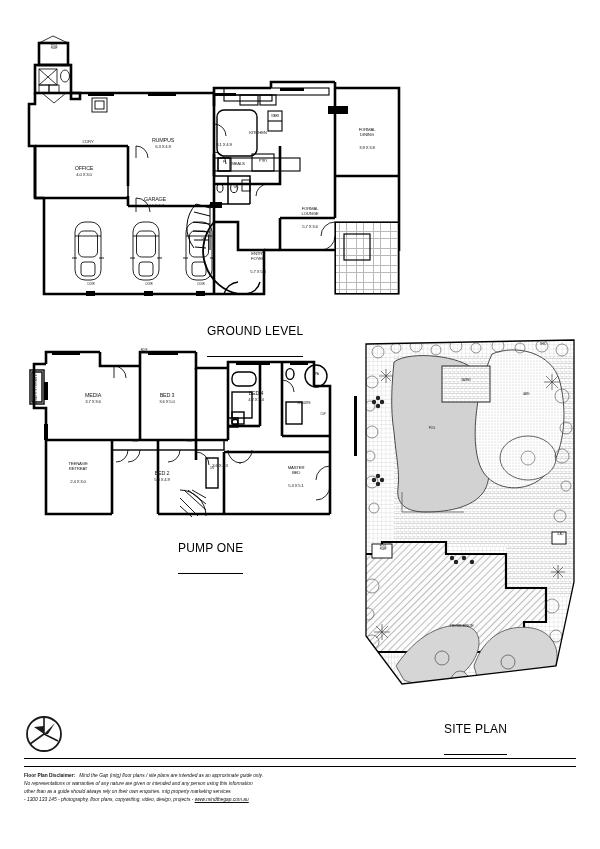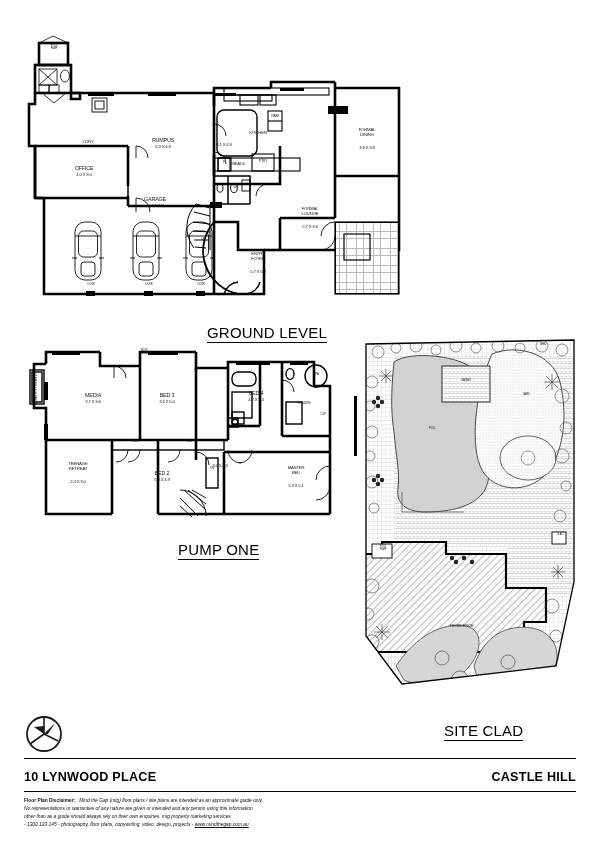--- a/index.html
+++ b/index.html
@@ -15,22 +15,22 @@
   .lbl{position:absolute;text-align:center;line-height:1.12;
        font-family:"Liberation Sans", sans-serif;color:#1a1a1a;
        letter-spacing:-0.2px;white-space:nowrap;}
   .lbl.n  {font-size:5.4px;}
   .lbl.s  {font-size:4.3px;}
   .lbl.xs {font-size:3.3px;}
   .lbl.xxs{font-size:2.6px;}
   .lbl.two{white-space:pre;}
   .vlbl{position:absolute;font-size:3.0px;writing-mode:vertical-rl;
         transform:rotate(180deg);letter-spacing:.3px;color:#1a1a1a;}
-  .secttl{position:absolute;font-size:15px;letter-spacing:.2px;
-          border-bottom:1.1px solid #000;padding-bottom:1px;color:#000;}
+  .secttl{position:absolute;font-size:12px;letter-spacing:.2px;
+          border-bottom:1.1px solid #000;padding-bottom:18px;color:#000;}
   .grid-paving{
     background-image:
       repeating-linear-gradient(0deg,#b9b9b9 0 0.4px,transparent 0.4px 3.4px),
       repeating-linear-gradient(90deg,#b9b9b9 0 0.4px,transparent 0.4px 3.4px);
     background-color:#fff;
   }
 
   svg{display:block;overflow:visible;}
 
   
@@ -549,40 +549,36 @@
     <div class="lbl s" style="left:66px;top:288px;width:80px;">RESIDENCE</div>
     <div class="lbl xxs" style="left:58px;top:92px;width:36px;">POOL</div>
     <div class="lbl xxs" style="left:150px;top:58px;width:40px;">LAWN</div>
     <div class="lbl xxs" style="left:92px;top:44px;width:36px;">GAZEBO</div>
     <div class="lbl xxs" style="left:172px;top:8px;width:30px;">SHED</div>
     <div class="lbl xxs two" style="left:16px;top:210px;width:22px;">POOL
 PUMP</div>
     <div class="lbl xxs" style="left:196px;top:198px;width:16px;">CLAD</div>
   </div>
 
-  <div class="secttl" style="left:444px;top:722px;">SITE CLAD</div>
+  <div class="secttl" style="left:444px;top:722px;">SITE PLAN</div>
 
   <div id="footer">
 
     <div style="position:absolute;left:0;top:0;width:40px;height:40px;">
       <svg width="40" height="40" viewBox="0 0 40 40">
         <circle cx="20" cy="20" r="17" fill="none" stroke="#1a1a1a" stroke-width="1.8"></circle>
         <path d="M20 3 L20 20 L34 27" fill="none" stroke="#1a1a1a" stroke-width="1.6"></path>
         <path d="M20 20 L6 30" fill="none" stroke="#1a1a1a" stroke-width="1.6"></path>
         <path d="M20 20 L31 9 L24 20 Z" fill="#1a1a1a"></path>
         <path d="M20 20 L10 13 L20 12 Z" fill="#1a1a1a"></path>
       </svg>
     </div>
 
     <div style="margin-top:44px;" class="fl-rule"></div>
 
-    <div id="addrRow">
-      <div>10 LYNWOOD PLACE</div>
-      <div>CASTLE HILL</div>
-    </div>
 
     <div class="fl-rule" style="margin-top:7px;"></div>
 
     <div id="discl">
       <span><b>Floor Plan Disclaimer:</b>&nbsp;&nbsp;&nbsp;<span>Mind the Gap (mtg) floor plans / site plans are intended as an approximate guide only.</span></span><br>
       <span>No representations or warranties of any nature are given or intended and any person using this information</span><br>
       <span>other than as a guide should always rely on their own enquiries. mtg property marketing services</span><br>
       <span>- 1300 133 145 - photography, floor plans, copywriting, video, design, projects  -  </span><span class="u">www.mindthegap.com.au</span>
     </div>
   </div>

